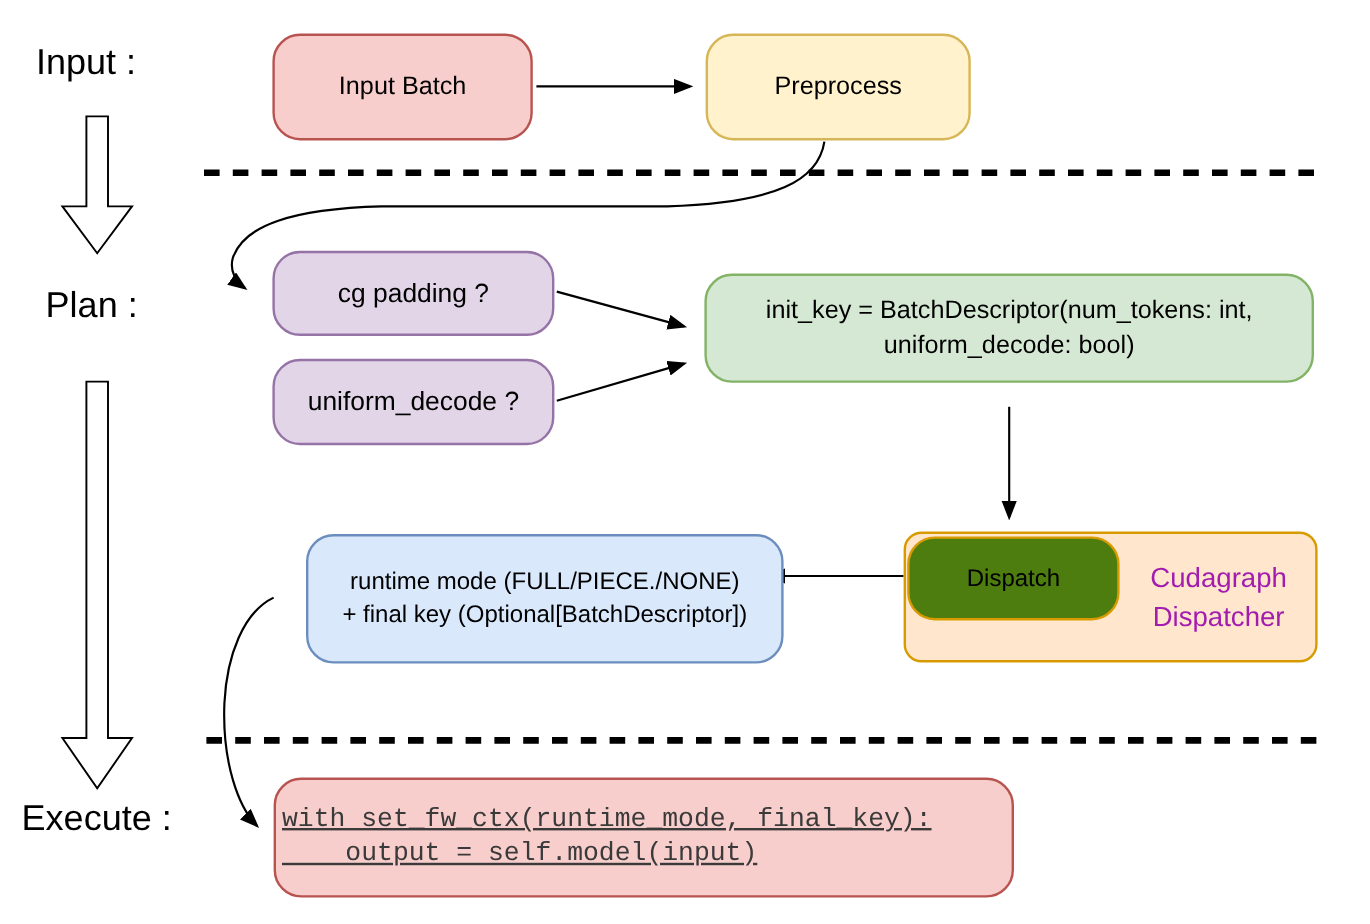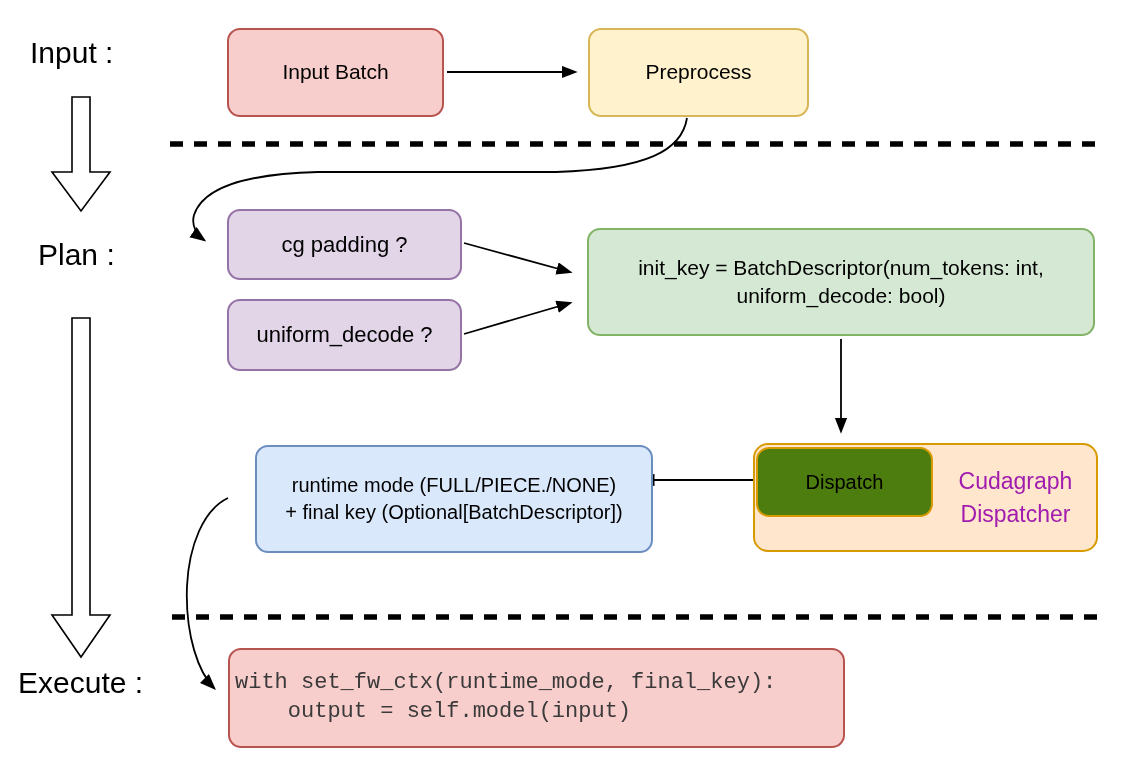--- a/index.html
+++ b/index.html
@@ -20,57 +20,57 @@
     color: #000000;
     white-space: nowrap;
   }
   #lbl-input   { left: 30px;  top: 36px;  }
   #lbl-plan    { left: 38px;  top: 238px; }
   #lbl-execute { left: 18px;  top: 666px; }
 
   .node {
     position: absolute;
     box-sizing: border-box;
-    border-radius: 13px;
+    border-radius: 23px;
     border: 2px solid #000;
     display: flex;
     flex-direction: column;
     align-items: center;
     justify-content: center;
     text-align: center;
     color: #000000;
     line-height: 1.35;
   }
   .node span { display: block; }
 
   #node-input-batch     { left: 227px; top: 28px;  width: 217px; height: 89px;
                           background: #f8cecc; border-color: #b85450; font-size: 21px; }
   #node-preprocess      { left: 588px; top: 28px;  width: 221px; height: 89px;
                           background: #fff2cc; border-color: #d6b656; font-size: 21px; }
   #node-cg-padding      { left: 227px; top: 209px; width: 235px; height: 71px;
                           background: #e1d5e7; border-color: #9673a6; font-size: 22px; }
   #node-uniform-decode  { left: 227px; top: 299px; width: 235px; height: 72px;
                           background: #e1d5e7; border-color: #9673a6; font-size: 22px; }
-  #node-init-key        { left: 587px; top: 228px; width: 508px; height: 108px;
+  #node-init-key        { left: 587px; top: 228px; width: 508px; height: 91px;
                           background: #d5e8d4; border-color: #82b366; font-size: 21px; }
   #node-cudagraph-outer { left: 753px; top: 443px; width: 345px; height: 109px;
                           background: #ffe6cc; border-color: #d79b00; border-radius: 15px; }
   #node-dispatch        { left: 756px; top: 447px; width: 177px; height: 70px;
                           background: #4d7c0f; border-color: #d79b00; font-size: 20px; }
   #label-cudagraph      { left: 933px; top: 443px; width: 165px; height: 109px;
                           position: absolute; display: flex; flex-direction: column;
                           align-items: center; justify-content: center; text-align: center;
                           font-size: 23px; color: #a21caf; line-height: 1.4; }
   #node-runtime-result  { left: 227px; top: 445px; width: 398px; height: 108px;
                           background: #dae8fc; border-color: #6c8ebf; font-size: 20px; margin-left: 28px; }
   #node-execute-code    { left: 228px; top: 648px; width: 617px; height: 100px;
                           background: #f8cecc; border-color: #b85450;
                           font-family: "Liberation Mono", monospace;
                           font-size: 22px; color: #3a3a3a;
-                          align-items: flex-start; padding-left: 5px; line-height: 1.3; }
+                          align-items: flex-start; padding-left: 5px; line-height: 1.3; text-decoration: underline; }
   #node-execute-code span { white-space: pre; text-align: left; }
 </style>
 </head>
 <body>
 
 <div id="canvas">
 
   <svg id="wires" viewBox="0 0 1142 770" xmlns="http://www.w3.org/2000/svg">
     <defs>
       <marker id="arrh" markerWidth="9" markerHeight="8" refX="7.5" refY="3.5" orient="auto" markerUnits="strokeWidth">

